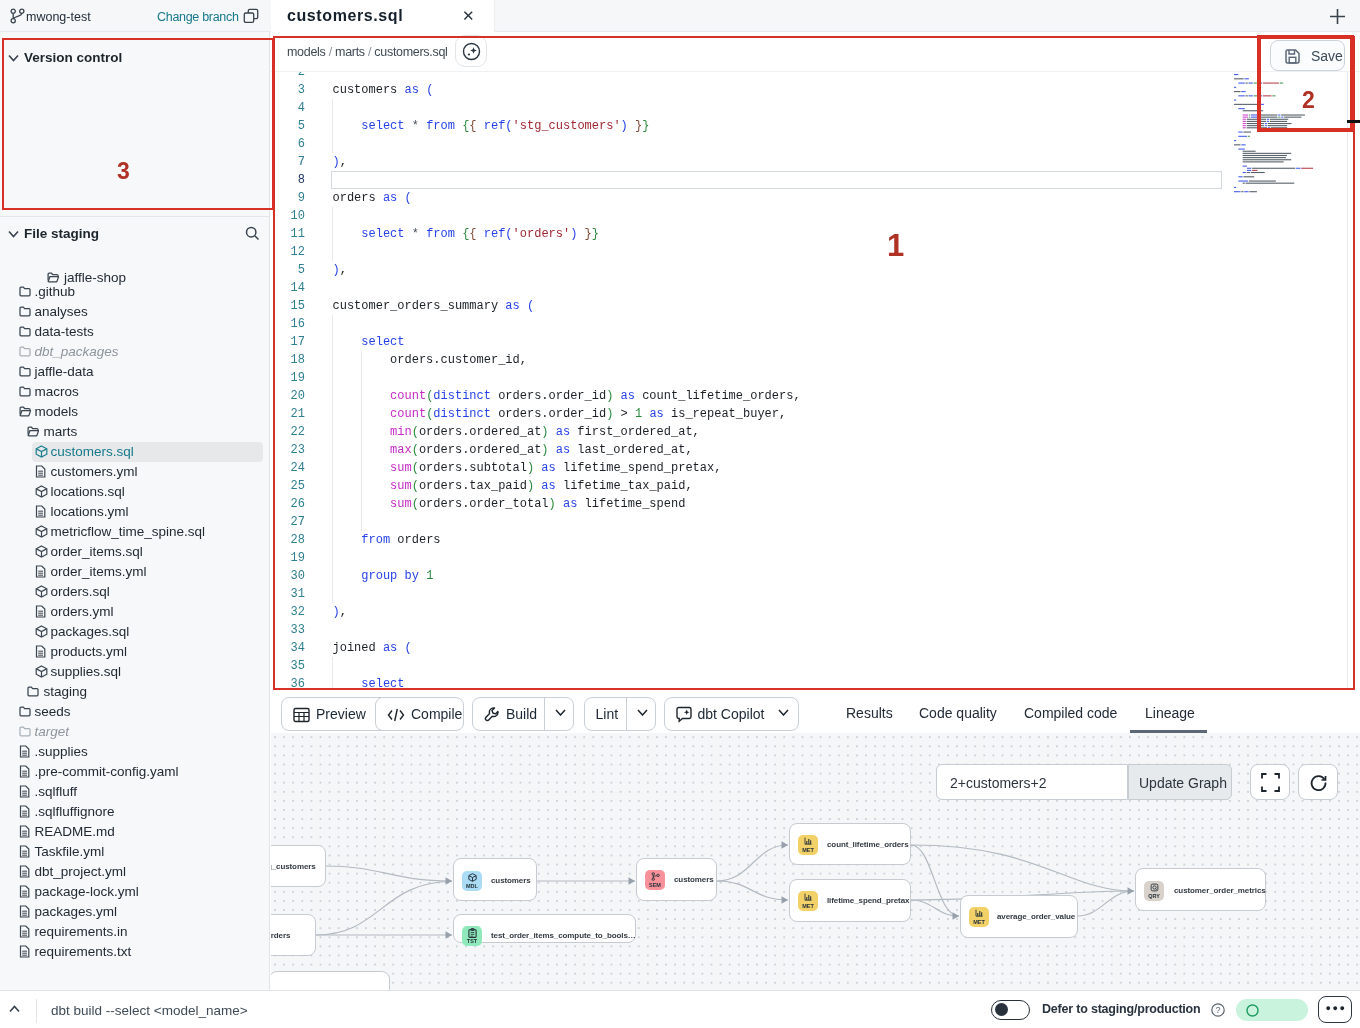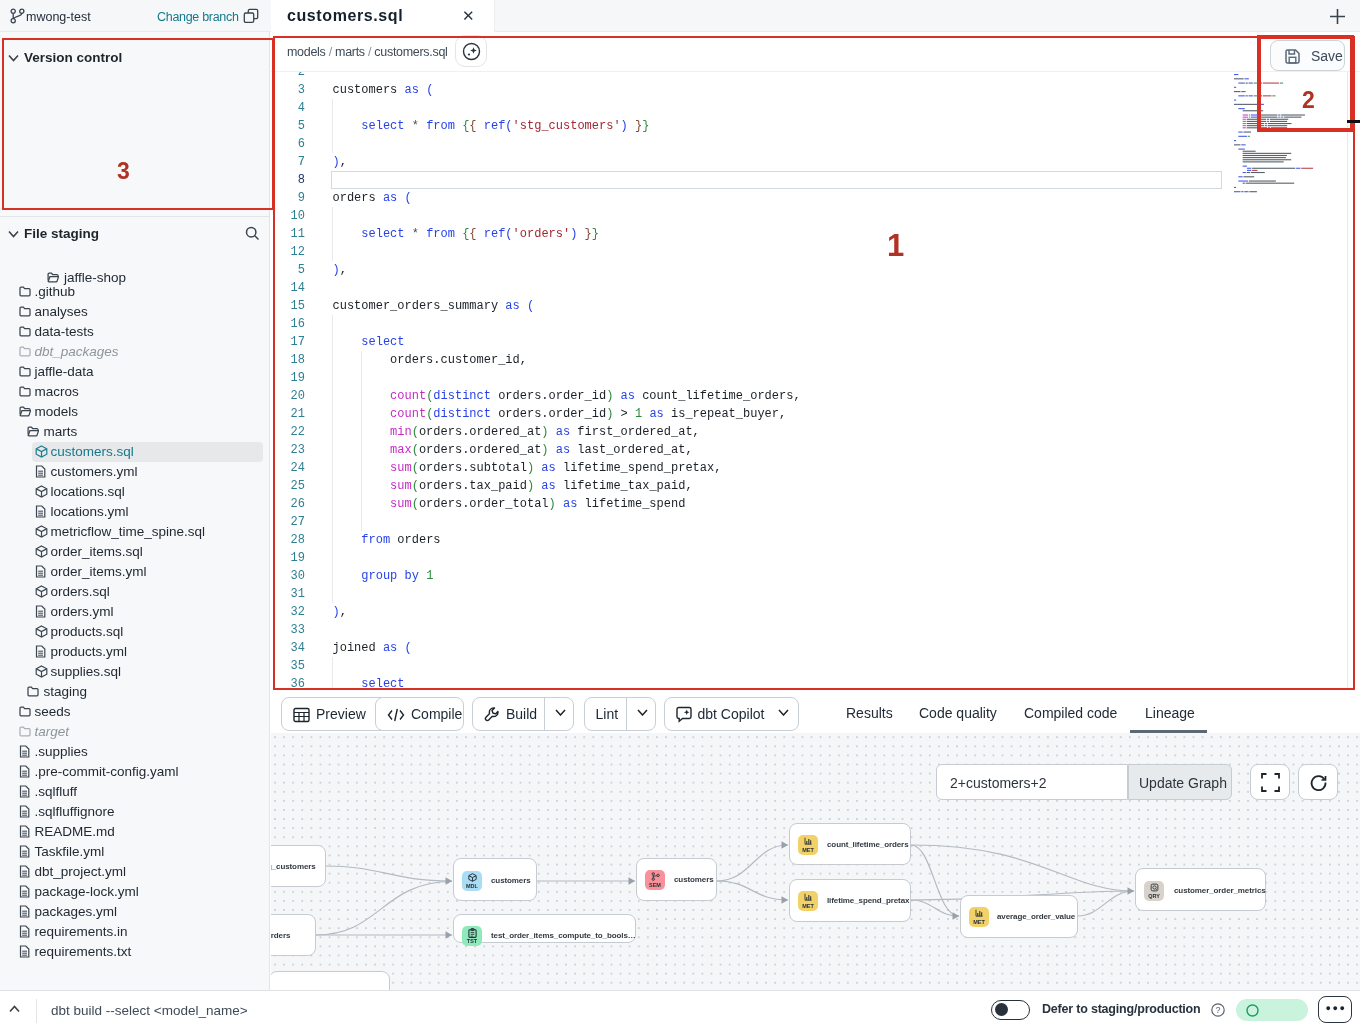--- a/index.html
+++ b/index.html
@@ -234,21 +234,21 @@
             <path d="M1.5 1 H6.8 L9.8 4 V12 H1.5 Z" fill="none" stroke="#3a4550" stroke-width="1.2"></path>
             <path d="M3.2 6.2 H8 M3.2 8.2 H8 M3.2 10.2 H8" stroke="#3a4550" stroke-width="1"></path>
           </svg></span>
         <span class="tx" style="left:50.5px;">orders.yml</span>
       </div>
       <div class="trow" style="top:590px;">
         <span class="ic" style="left:35px;"><svg width="13" height="13" viewBox="0 0 13 13">
             <path d="M6.5 1 L11.8 3.8 V9.2 L6.5 12 L1.2 9.2 V3.8 Z" fill="none" stroke="#3a4550" stroke-width="1.2"></path>
             <path d="M1.4 3.9 L6.5 6.6 L11.6 3.9 M6.5 6.6 V11.8" fill="none" stroke="#3a4550" stroke-width="1.2"></path>
           </svg></span>
-        <span class="tx" style="left:50.5px;">products.sql</span>
+        <span class="tx" style="left:50.5px;">packages.sql</span>
       </div>
       <div class="trow" style="top:610px;">
         <span class="ic" style="left:35px;"><svg width="11" height="13" viewBox="0 0 11 13">
             <path d="M1.5 1 H6.8 L9.8 4 V12 H1.5 Z" fill="none" stroke="#3a4550" stroke-width="1.2"></path>
             <path d="M3.2 6.2 H8 M3.2 8.2 H8 M3.2 10.2 H8" stroke="#3a4550" stroke-width="1"></path>
           </svg></span>
         <span class="tx" style="left:50.5px;">products.yml</span>
       </div>
       <div class="trow" style="top:630px;">
         <span class="ic" style="left:35px;"><svg width="13" height="13" viewBox="0 0 13 13">

